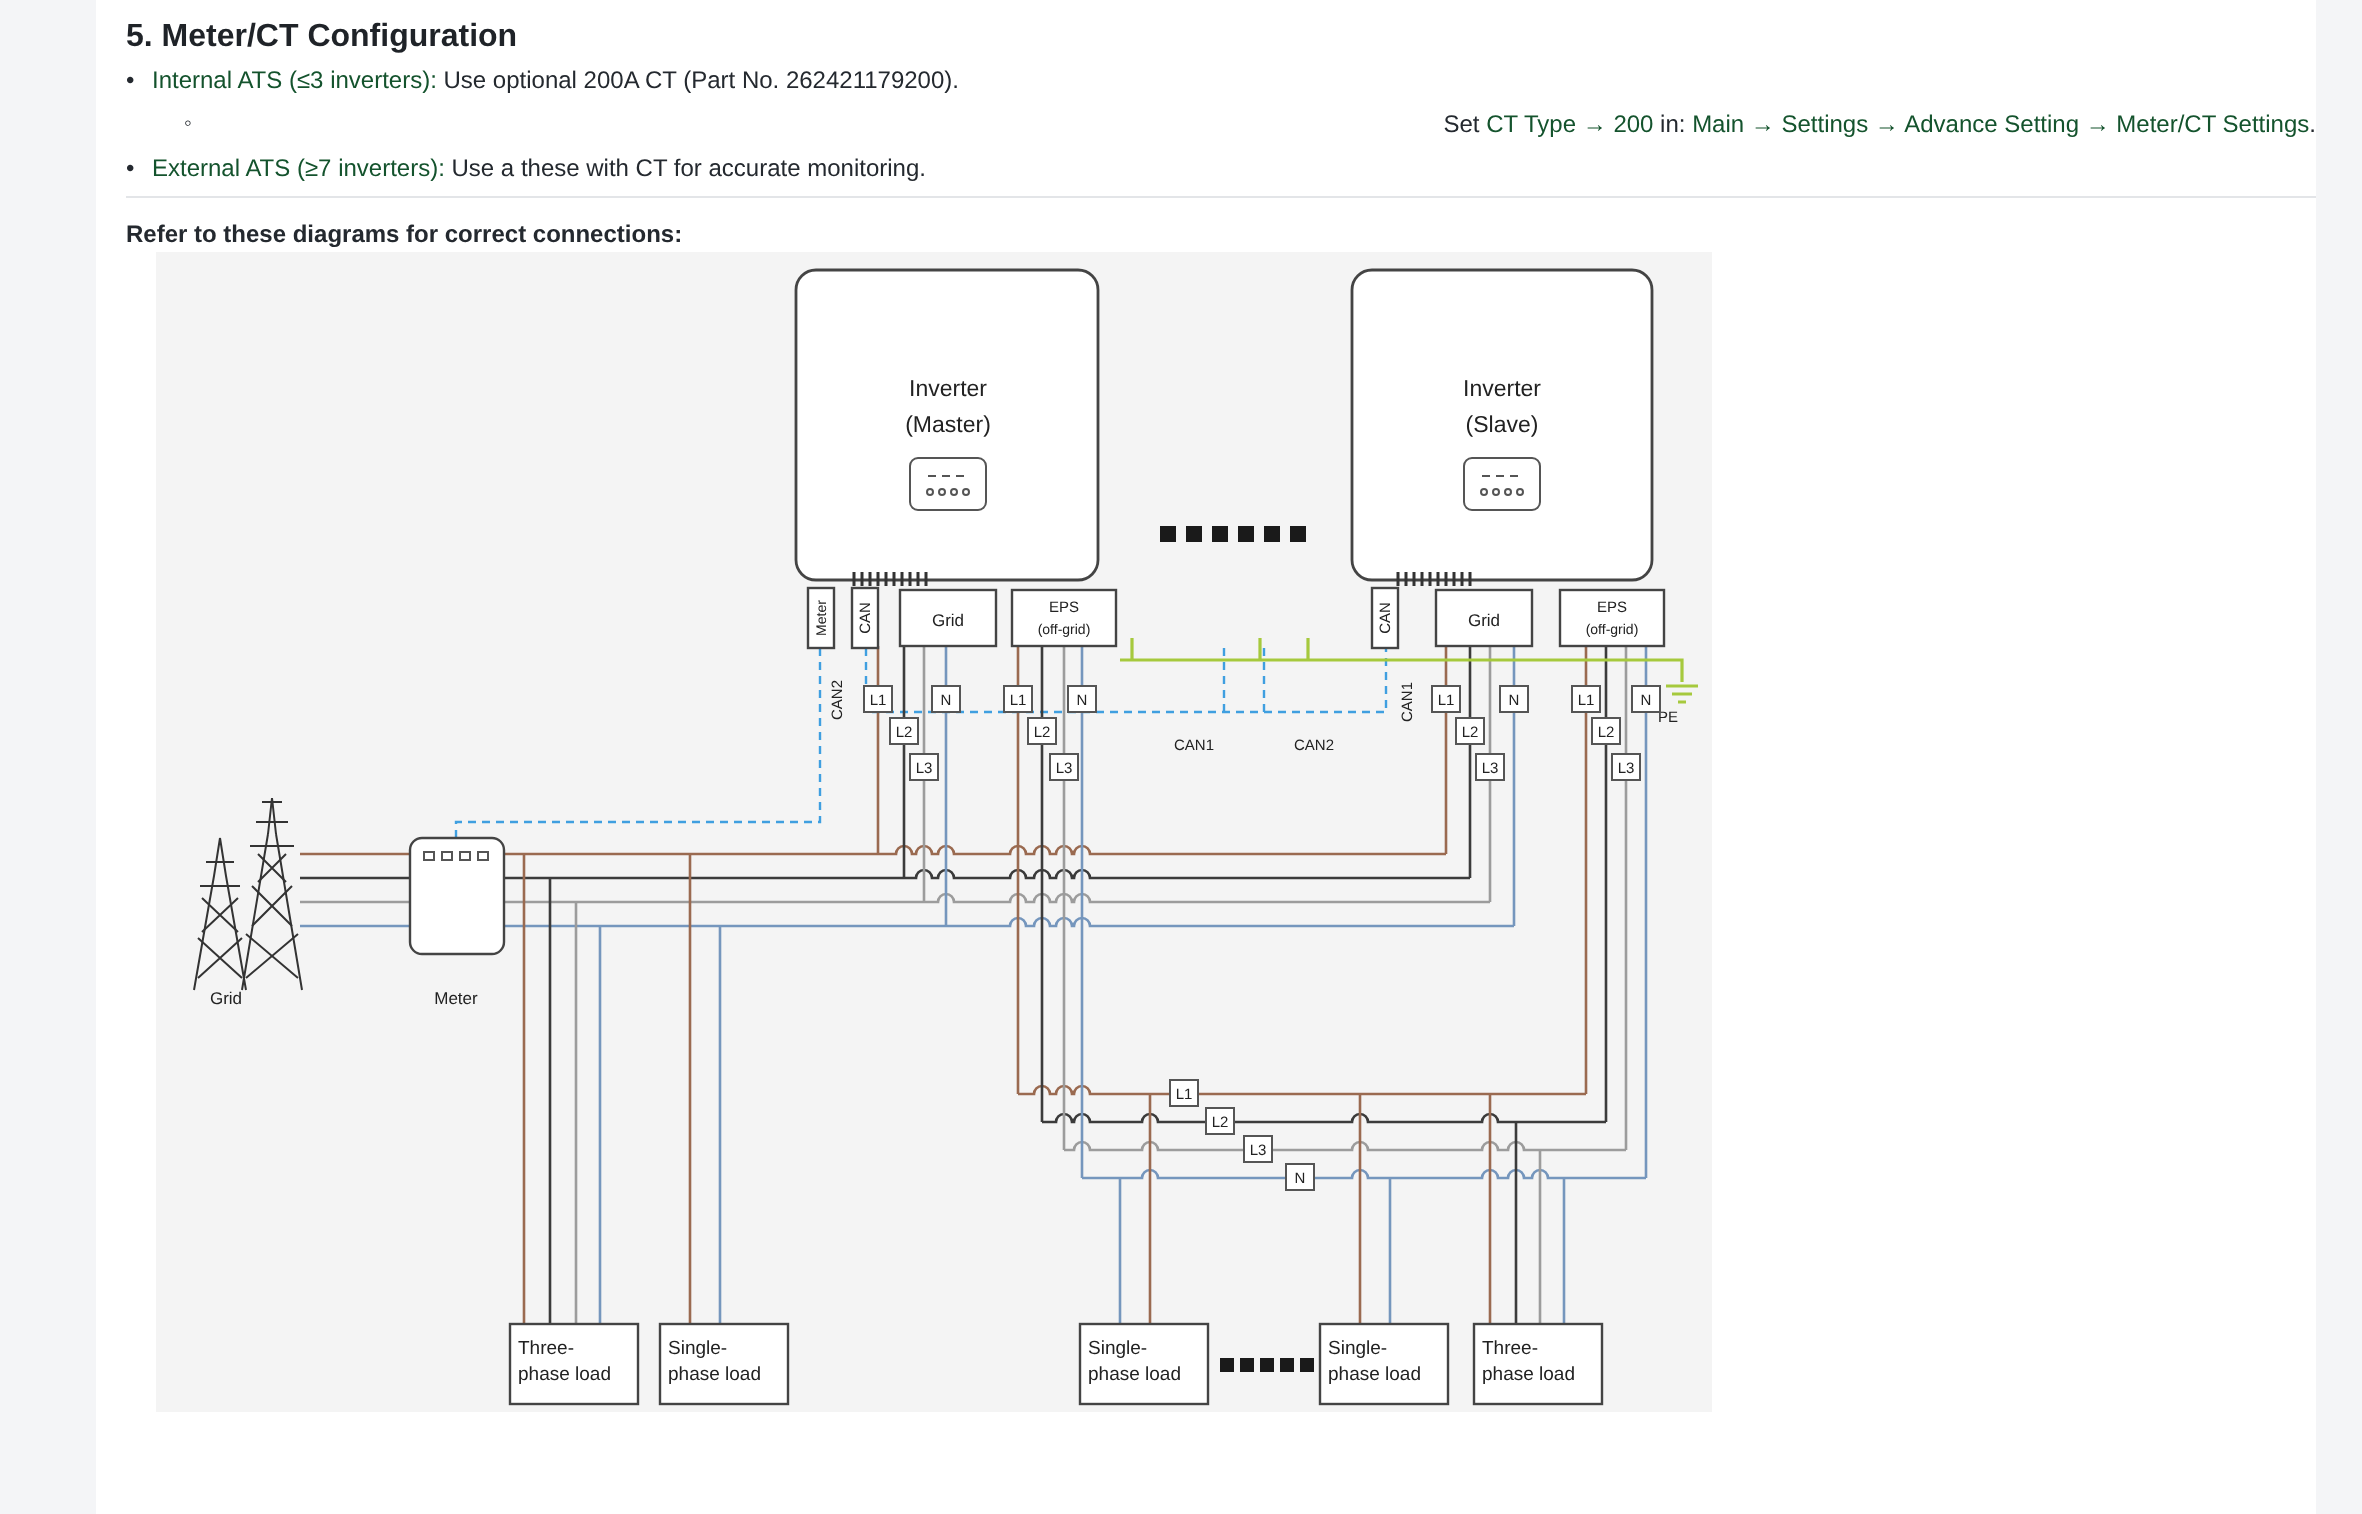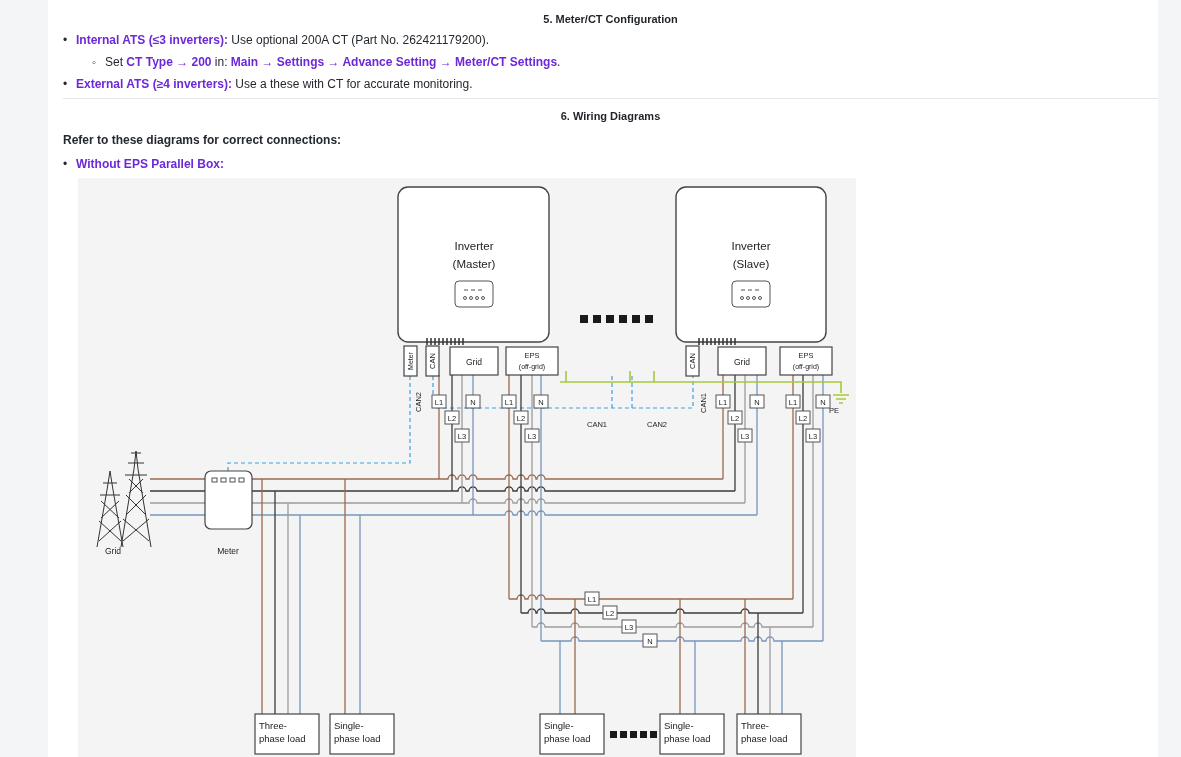--- a/index.html
+++ b/index.html
@@ -5,30 +5,30 @@
   html,body{margin:0;padding:0;}
   body{
     width:1181px;height:757px;overflow:hidden;position:relative;
     background:#ffffff;color:#24292f;
     font-family:"Liberation Sans",sans-serif;font-size:12px;
   }
   .gutter{position:absolute;top:0;bottom:0;background:#f4f5f7;}
   .gutter.left{left:0;width:48px;}
   .gutter.right{left:1158px;width:23px;}
   .content{position:absolute;left:48px;top:0;width:1110px;padding-left:15px;box-sizing:border-box;}
-  .sec-heading{font-weight:700;font-size:11px;line-height:14px;margin:12px 0 0 0;color:#1f2328;text-align:center;}
+  .sec-heading{font-weight:700;font-size:16px;line-height:14px;margin:12px 0 0 0;color:#1f2328;}
   .sec-heading.h6{margin-top:10px;}
   ul.list{list-style:none;margin:6px 0 0 0;padding:0;}
   ul.list2{margin-top:8px;}
   ul.list > li{position:relative;padding-left:13px;line-height:16px;margin:0 0 6px 0;}
   ul.list > li::before{content:"\2022";position:absolute;left:0;top:0;}
-  ul.sub{list-style:none;margin:6px 0 6px 16px;padding:0;}
+  ul.sub{list-style:none;margin:6px 0 6px 16px;padding:0;text-align:right;}
   ul.sub > li{position:relative;padding-left:13px;line-height:16px;}
   ul.sub > li::before{content:"\25E6";position:absolute;left:0;top:0;font-size:11px;}
-  .b{font-weight:700;color:#6d28d9;}
+  .b{font-weight:400;color:#14532d;}
   hr.rule{border:none;border-top:1px solid #e3e5e8;margin:4px 0 10px 0;}
   p.intro{margin:9px 0 0 0;line-height:16px;font-weight:bold;}
   .diagram{width:778px;height:580px;margin:1px 0 0 15px;background:#f4f4f4;}
   svg{display:block;}
   svg text{font-family:"Liberation Sans",sans-serif;fill:#222;}
   .t{text-anchor:middle;}
   .ts{text-anchor:start;}
   .fz6{font-size:7px;}
   .fz7{font-size:7.5px;}
   .fz8{font-size:8.5px;}
@@ -61,34 +61,28 @@
   <ul class="list">
     <li>
       <span class="b">Internal ATS (≤3 inverters):</span><span> Use optional 200A CT (Part No. 262421179200).</span>
       <ul class="sub">
         <li>
           <span>Set </span><span class="b">CT Type → 200</span><span> in: </span><span class="b">Main → Settings → Advance Setting → Meter/CT Settings</span><span>.</span>
         </li>
       </ul>
     </li>
     <li>
-      <span class="b">External ATS (≥4 inverters):</span><span> Use a these with CT for accurate monitoring.</span>
+      <span class="b">External ATS (≥7 inverters):</span><span> Use a these with CT for accurate monitoring.</span>
     </li>
   </ul>
 
   <hr class="rule">
 
-  <div class="sec-heading h6">6. Wiring Diagrams</div>
   <p class="intro">Refer to these diagrams for correct connections:</p>
 
-  <ul class="list list2">
-    <li>
-      <span class="b">Without EPS Parallel Box:</span>
-    </li>
-  </ul>
 
   <div class="diagram">
     <svg width="778" height="580" viewBox="78 177 778 580" xmlns="http://www.w3.org/2000/svg">
 
       <g>
         <path class="wire-can" d="M410,375 V462 H228 V470"></path>
         <path class="wire-can" d="M433,375 V407 H693 V375"></path>
         <path class="wire-can" d="M612,407 V372 M632,407 V372"></path>
       </g>
 

